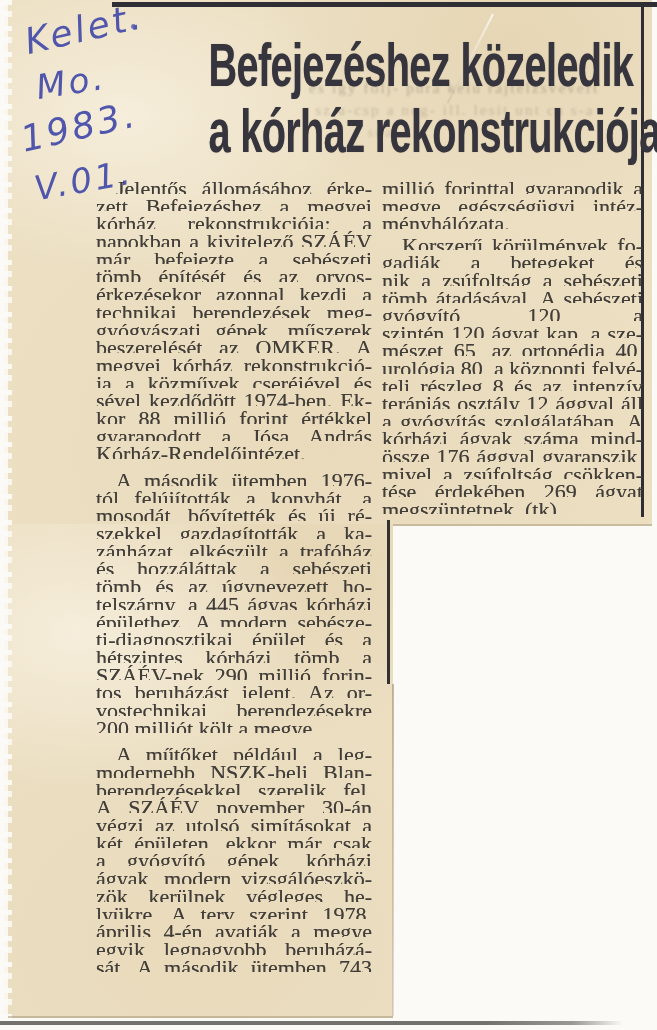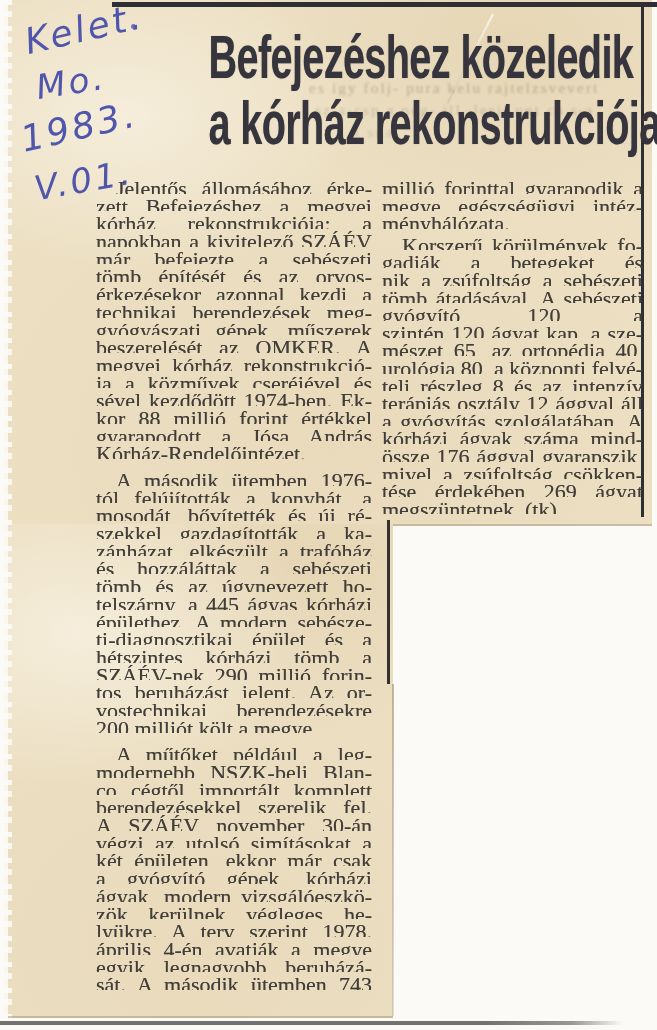--- a/index.html
+++ b/index.html
@@ -31,21 +31,21 @@
 
   
   .rule{position:absolute;background:#2f2e34;}
   .rule-top{left:112px;top:2px;width:545px;height:5px;}
   .rule-right{left:641px;top:7px;width:3px;height:510px;}
   .rule-col{left:387px;top:520px;width:3px;height:164px;background:#34322f;}
   .scanner-line{position:absolute;left:0;top:1021px;width:623px;height:4px;
     background:linear-gradient(to right,#73726e 0 78%, #9a9995 92%, rgba(154,153,149,0) 100%);}
 
   
-  .headline{position:absolute;left:110px;top:24px;width:547px;color:#36343c;}
+  .headline{position:absolute;left:110px;top:32px;width:547px;color:#36343c;}
   .headline .hline{width:100%;text-align:center;white-space:nowrap;
     font-family:"Liberation Sans", sans-serif;font-weight:700;font-size:62px;
     letter-spacing:-1px;line-height:66px;transform:scaleX(0.64);transform-origin:50% 50%;
     text-shadow:0 0 1px rgba(54,52,60,0.55);}
 
   
   .bleed{position:absolute;color:#8d8270;font-size:14.5px;letter-spacing:2px;
     filter:blur(1.1px);opacity:0.5;white-space:nowrap;transform:scaleX(1.05);}
   .bleed2{opacity:0.38;}
   .bleed3{opacity:0.3;}
@@ -144,21 +144,20 @@
         <div class="line">ti-diagnosztikai épület és a</div>
         <div class="line">hétszintes kórházi tömb a</div>
         <div class="line">SZÁÉV-nek 290 millió forin-</div>
         <div class="line">tos beruházást jelent. Az or-</div>
         <div class="line">vostechnikai berendezésekre</div>
         <div class="line">200 milliót költ a megye.</div>
       </div>
       <div class="para indent">
         <div class="line">A műtőket például a leg-</div>
         <div class="line">modernebb NSZK-beli Blan-</div>
-        <div class="line">co cégtől importált komplett</div>
         <div class="line">berendezésekkel szerelik fel.</div>
         <div class="line">A SZÁÉV november 30-án</div>
         <div class="line">végzi az utolsó simításokat a</div>
         <div class="line">két épületen, ekkor már csak</div>
         <div class="line">a gyógyító gépek, kórházi</div>
         <div class="line">ágyak, modern vizsgálóeszkö-</div>
         <div class="line">zök kerülnek végleges he-</div>
         <div class="line">lyükre. A terv szerint 1978.</div>
         <div class="line">április 4-én avatják a megye</div>
         <div class="line">egyik legnagyobb beruházá-</div>

